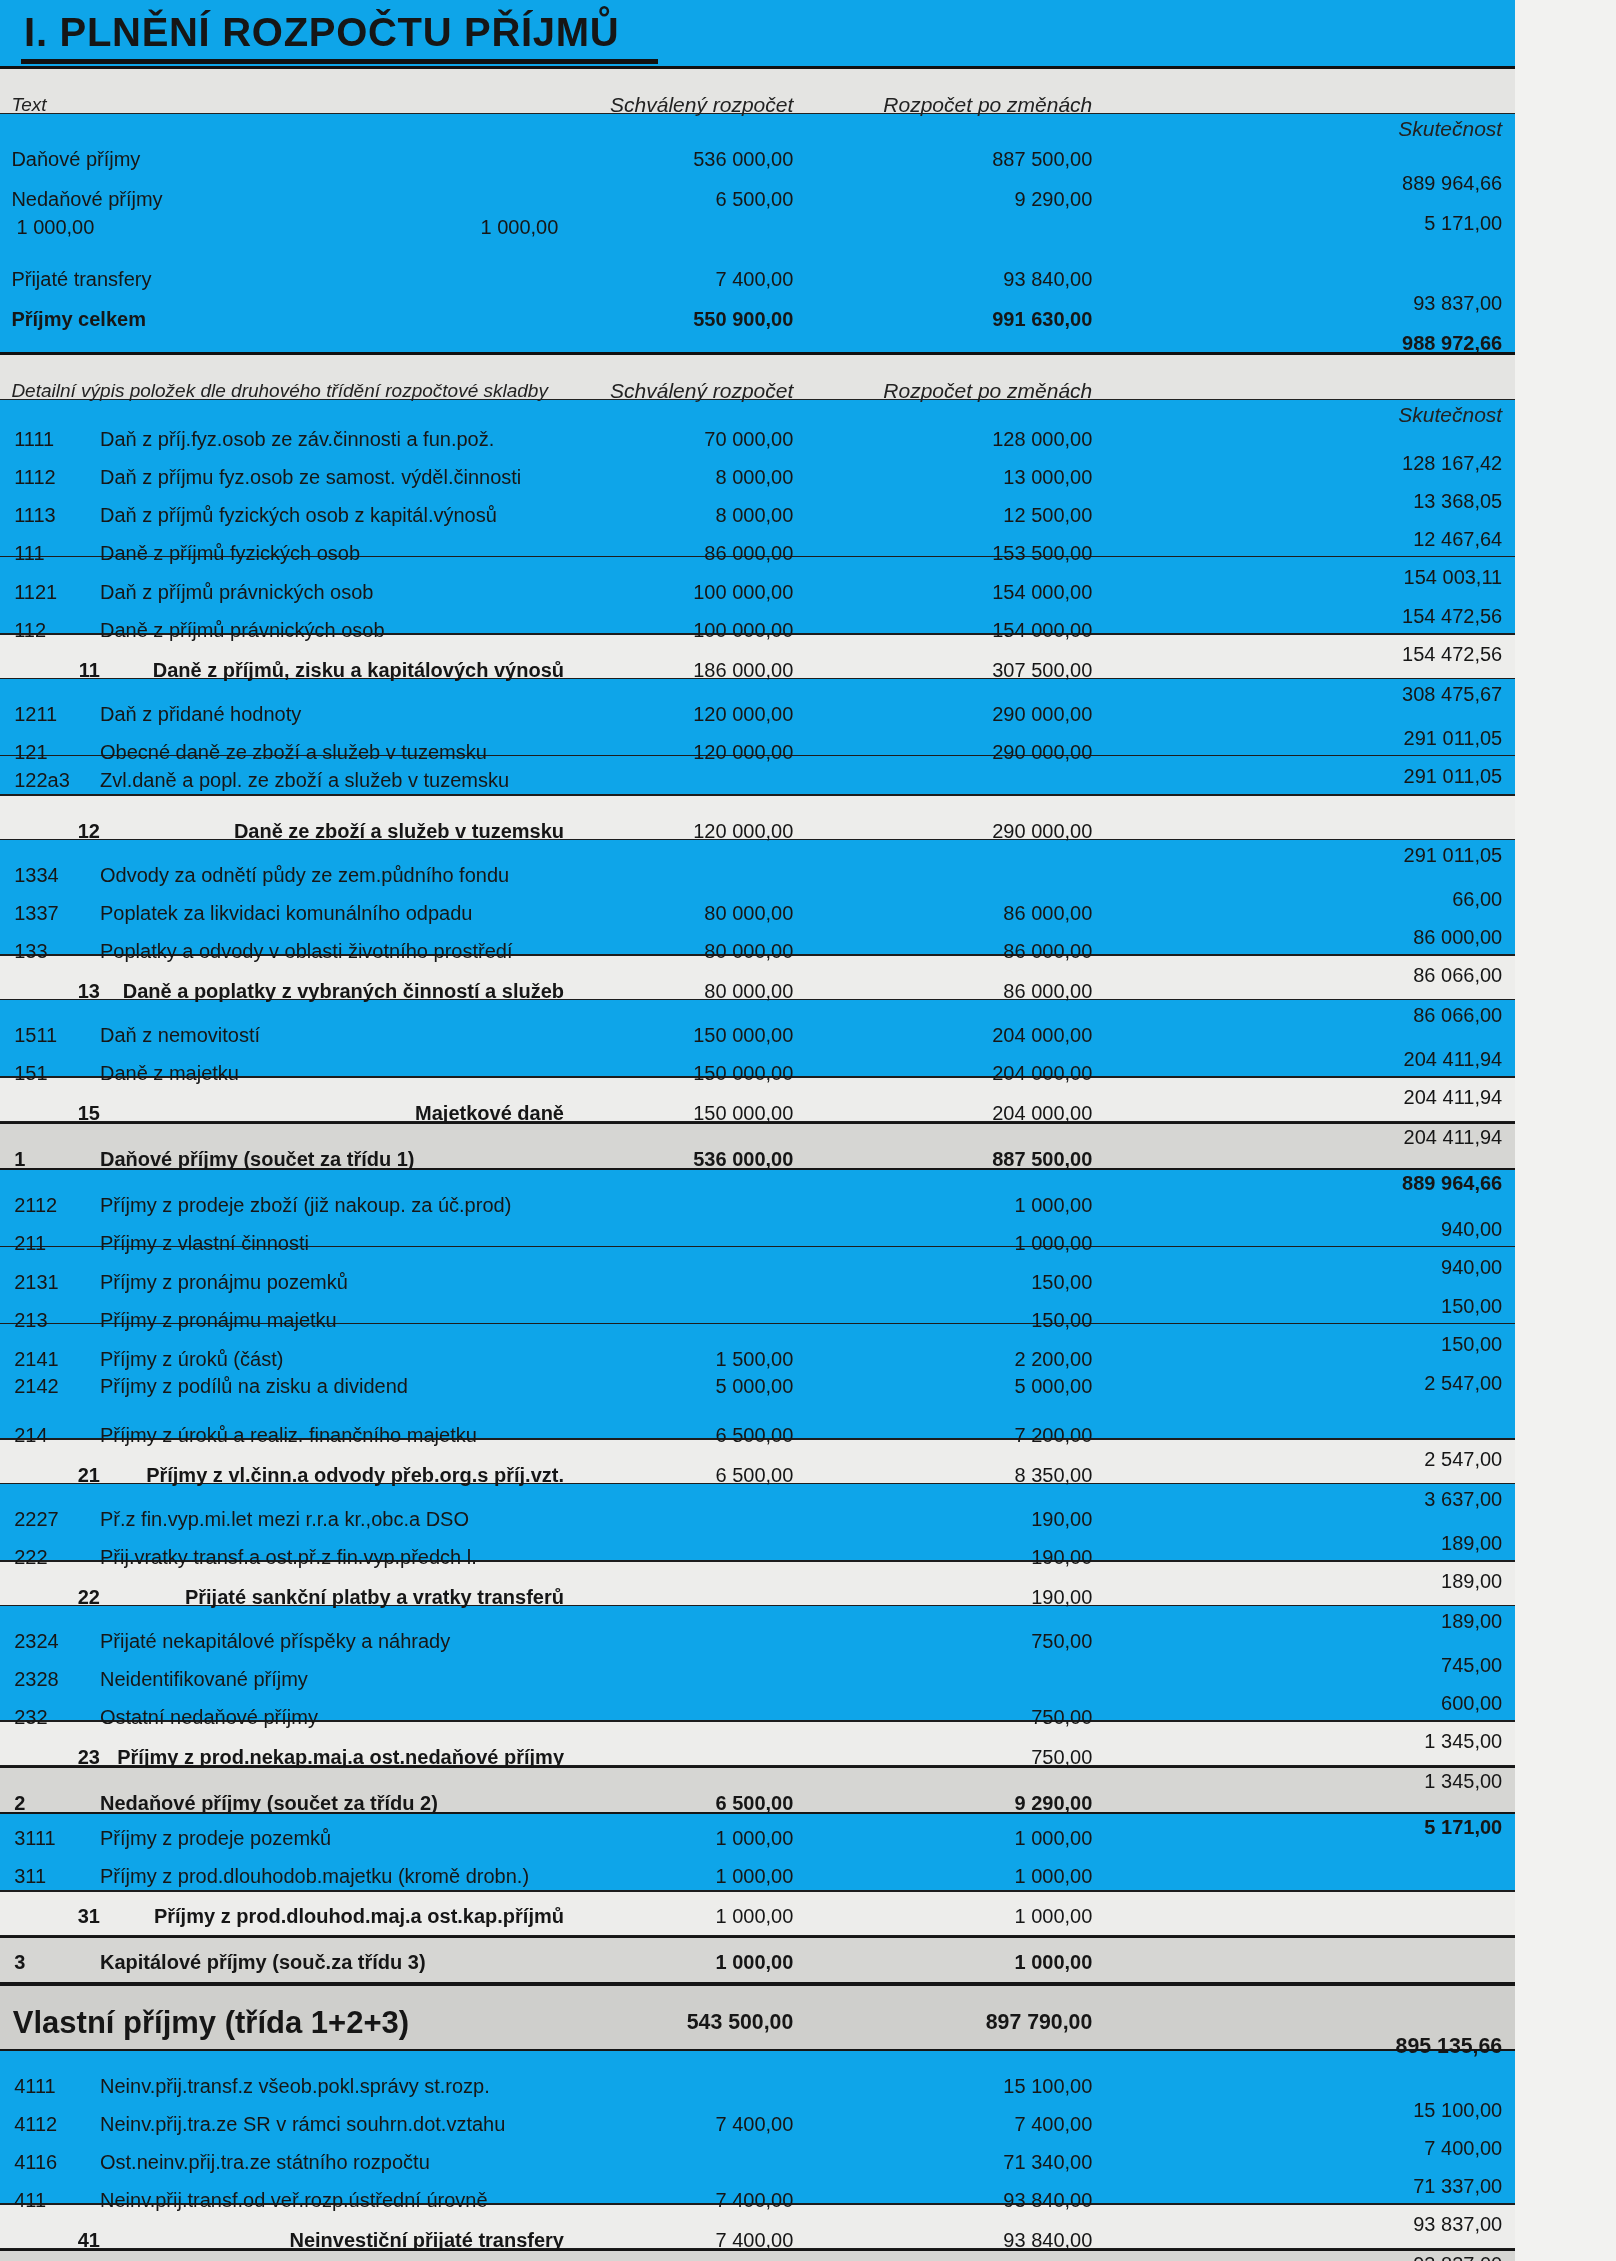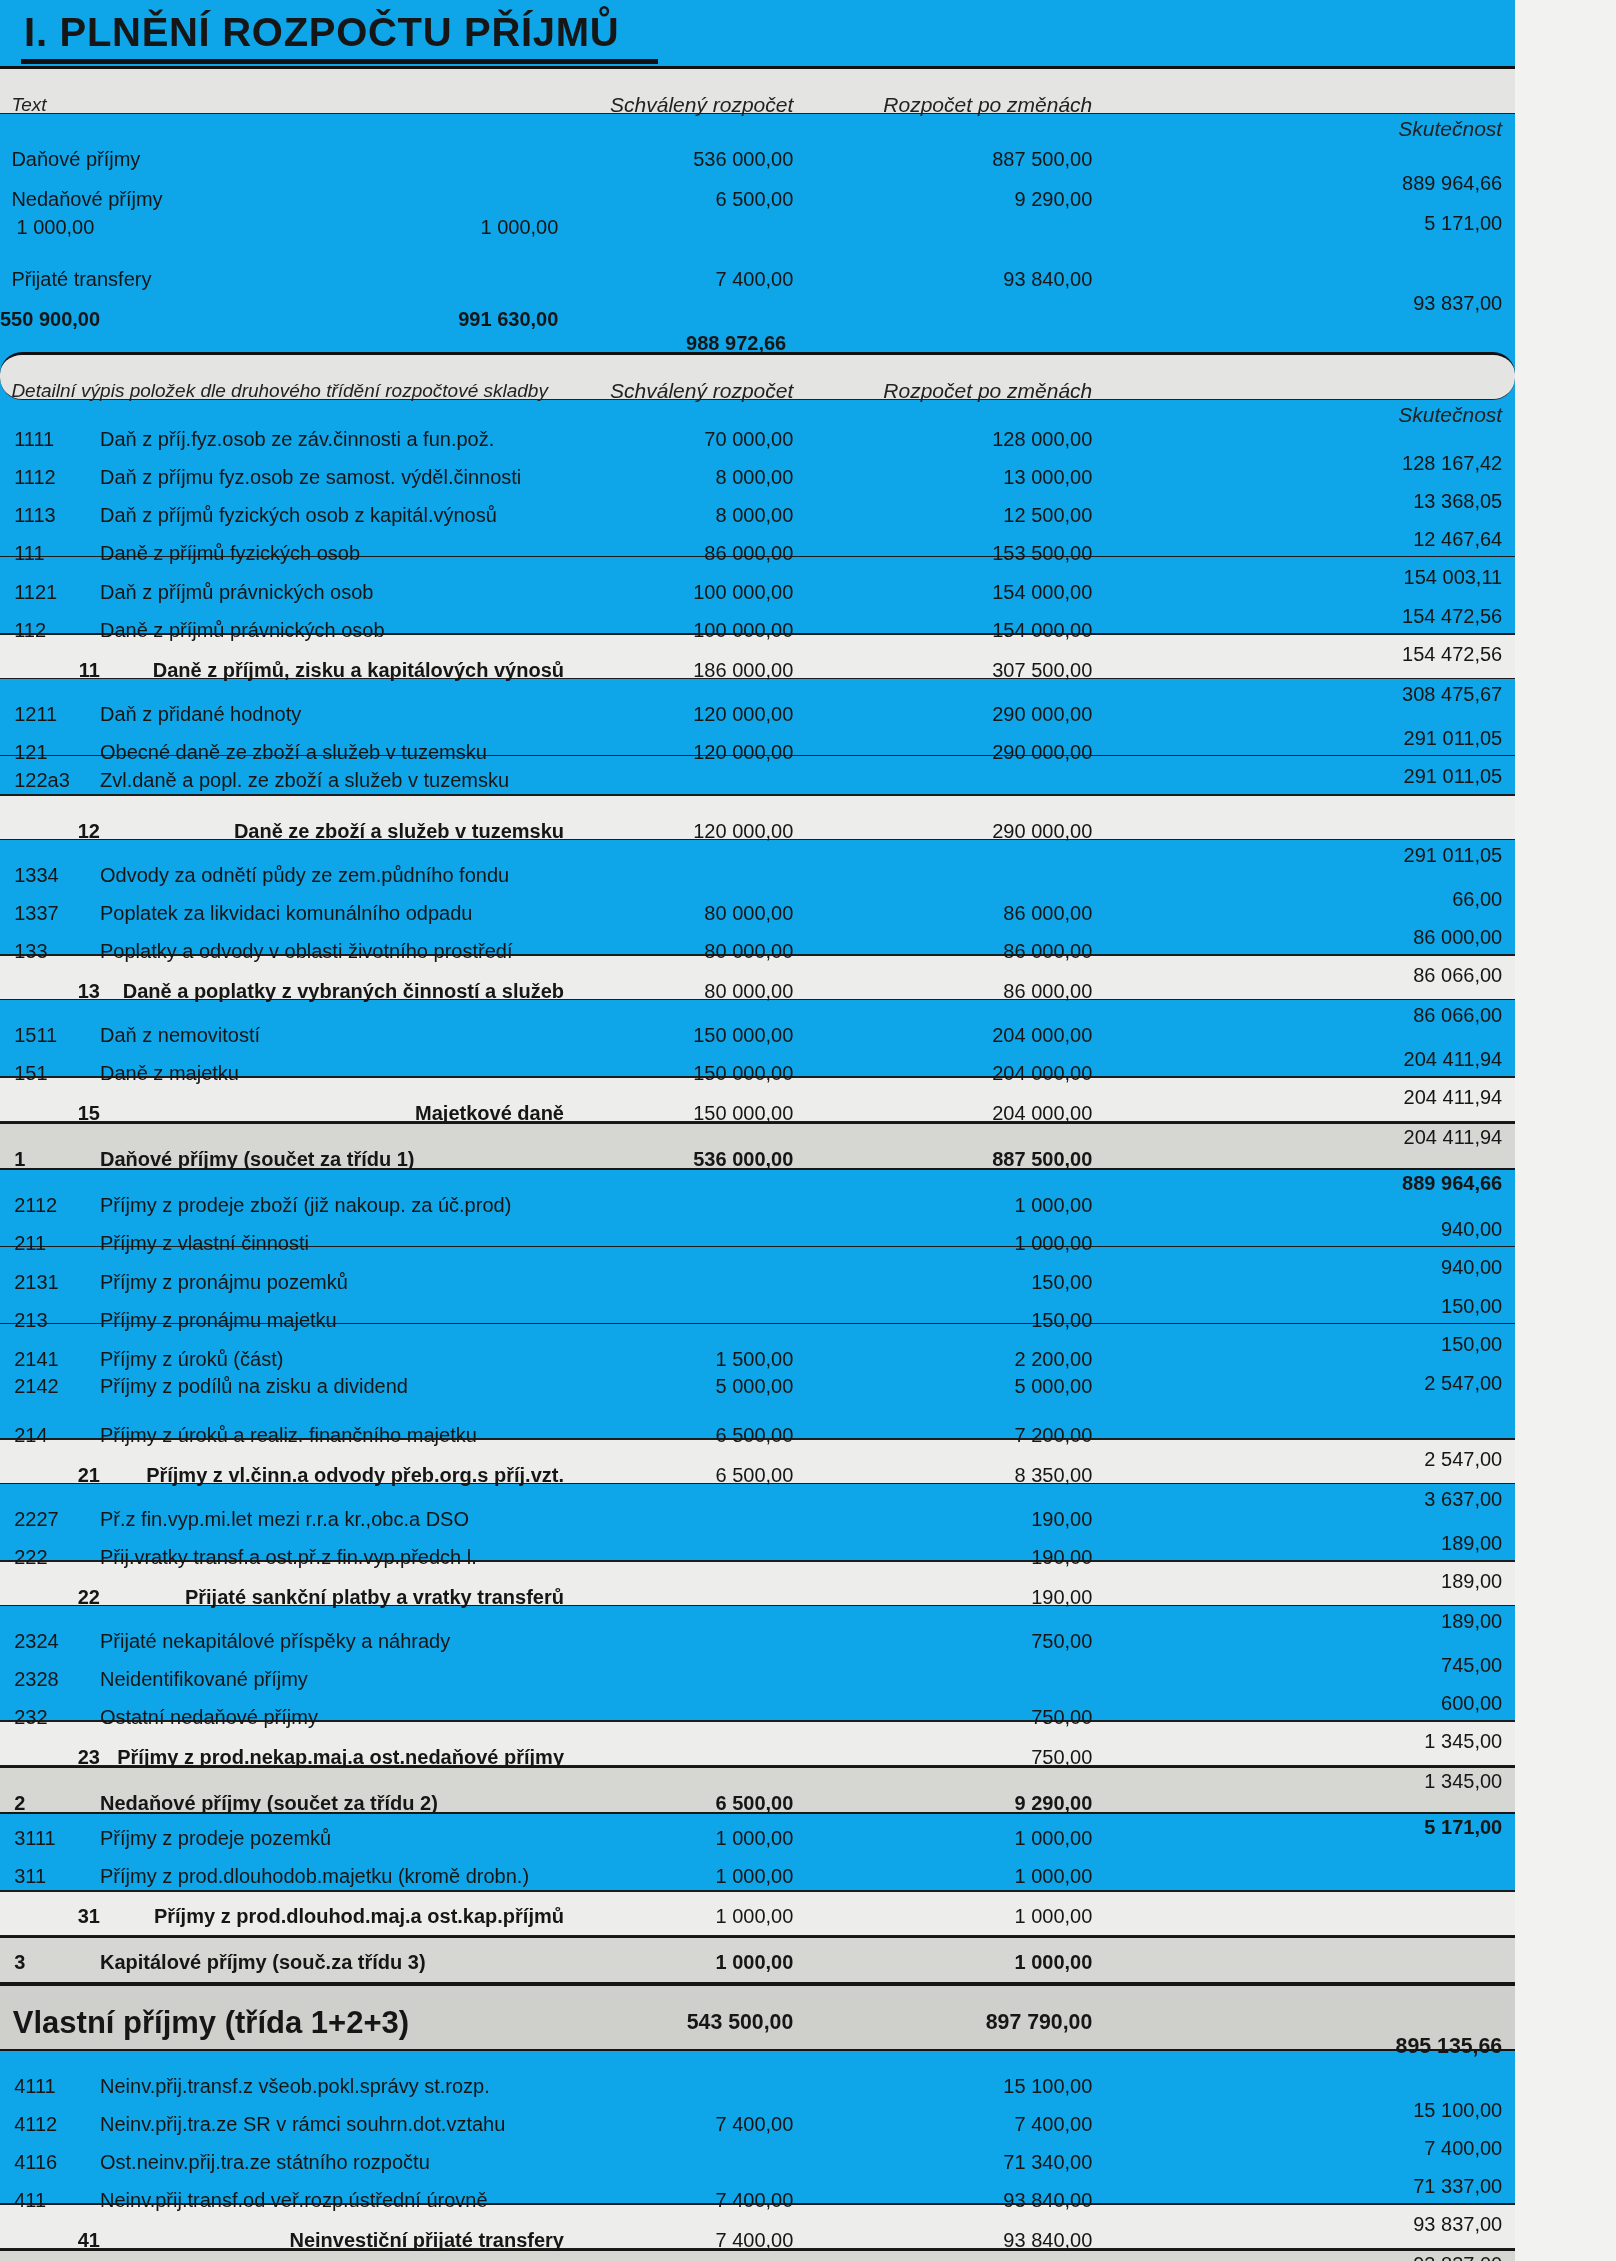--- a/index.html
+++ b/index.html
@@ -25,21 +25,21 @@
   .band .c-label{grid-column:1 / 3;font-style:italic;font-size:19px;color:#222;}
   .band .num{font-style:italic;font-size:21px;color:#222;}
   .band .c-band-label{padding-left:11.4px;}
 
   
   .summary{margin-top:10px;}
   .summary .trow{height:40px;}
   .summary .c-label{grid-column:1 / 3;padding-left:11.4px;}
   .summary .total .c-label,.summary .total .num{font-weight:bold;}
 
-  .detail-band{margin-top:28.4px;border-radius:22px;}
+  .detail-band{margin-top:28.4px;}
 
   
   .detail{margin-top:4.3px;}
   .r-item,.r-sub{height:38px;}
   .r-sub{border-bottom:1.4px solid #1d1d1d;}
   .r-group{height:43px;background:#ededeb;border-top:1.4px solid #1d1d1d;border-bottom:1.4px solid #1d1d1d;}
   .r-group .c-code,.r-group .c-label{font-weight:bold;text-align:right;}
   .r-class{height:44px;background:#d6d6d3;border-top:2.1px solid #161616;border-bottom:2.1px solid #161616;}
   .r-class .c-code,.r-class .c-label,.r-class .num{font-weight:bold;}
   .r-grand{height:63px;background:#cfcfcc;border-top:2.1px solid #161616;border-bottom:2.1px solid #161616;}
@@ -81,20 +81,21 @@
         <div class="num c-amended">1 000,00</div>
         <div class="num c-actual"></div>
       </div>
       <div class="trow">
         <div class="c-label">Přijaté transfery</div>
         <div class="num c-approved">7 400,00</div>
         <div class="num c-amended">93 840,00</div>
         <div class="num c-actual">93 837,00</div>
       </div>
       <div class="trow total">
+        <div class="c-label">Příjmy celkem</div>
         <div class="num c-approved">550 900,00</div>
         <div class="num c-amended">991 630,00</div>
         <div class="num c-actual">988 972,66</div>
       </div>
     </div>
 
   <div class="trow band detail-band">
     <div class="c-label c-band-label">Detailní výpis položek dle druhového třídění rozpočtové skladby</div>
     <div class="num c-approved">Schválený rozpočet</div>
     <div class="num c-amended">Rozpočet po změnách</div>

